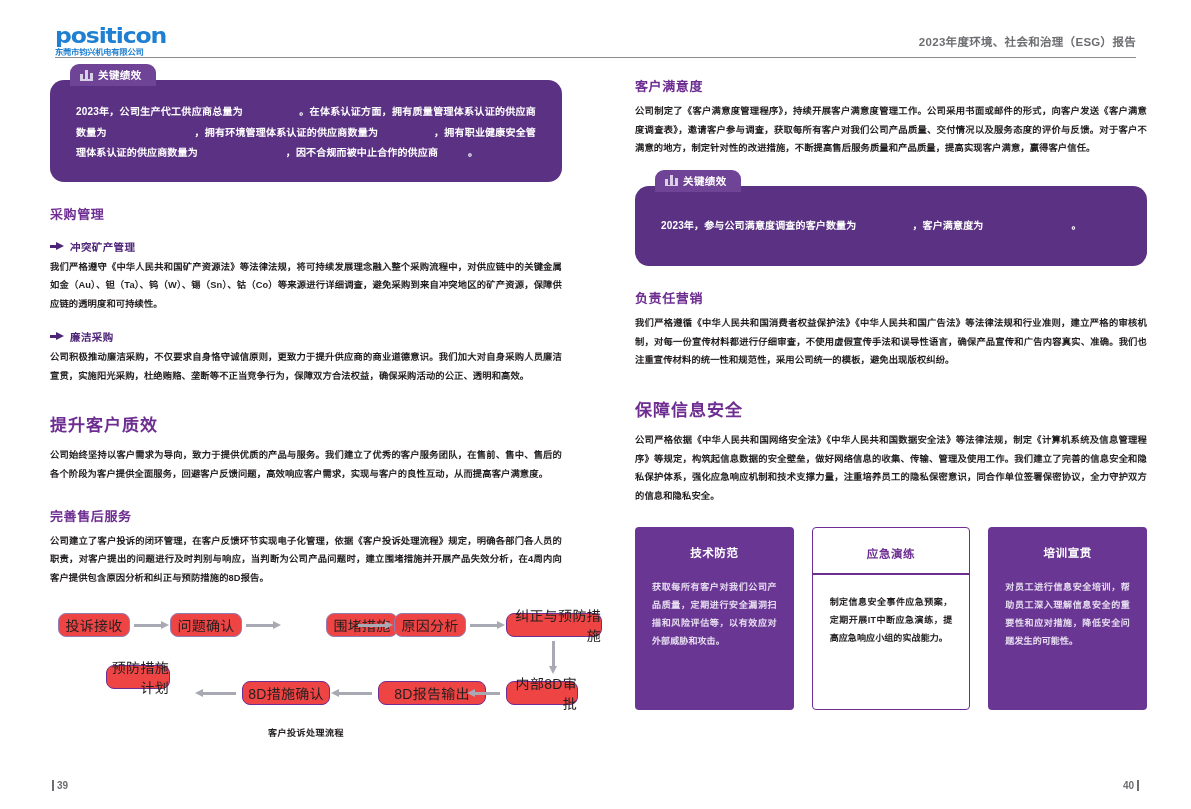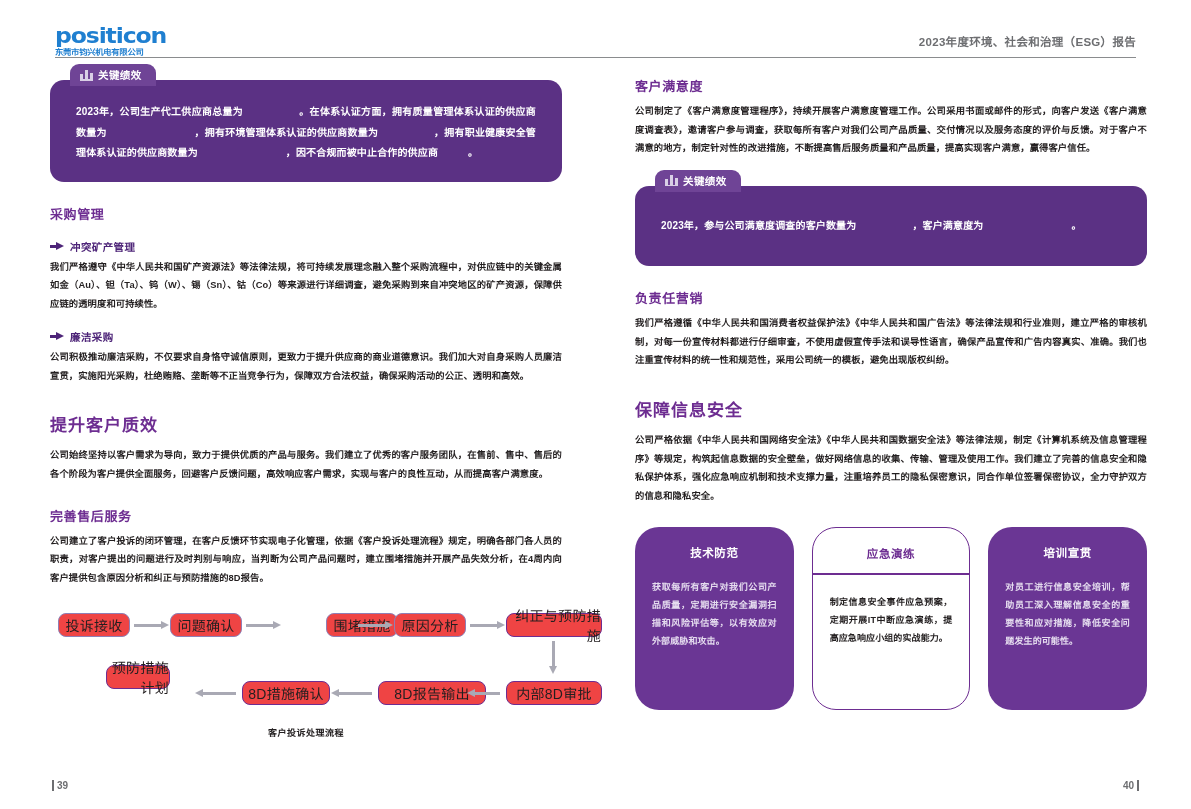--- a/index.html
+++ b/index.html
@@ -161,21 +161,21 @@
   .flow-caption{
     position:absolute;left:0;right:0;bottom:-18px;text-align:center;
     font-size:9px;font-weight:bold;color:#231f20;letter-spacing:0.5px;
   }
 
   
   .cards{
     display:flex;gap:18px;margin-top:22px;
   }
   .card{
-    width:160px;height:183px;border-radius:24px;
+    width:160px;height:183px;border-radius:4px;
     box-sizing:border-box;
     display:flex;flex-direction:column;align-items:center;
   }
   .card.filled{background:#6a3694;}
   .card.outline{background:#ffffff;border:1.6px solid #6d2d91;}
   .card-title{
     font-size:11.5px;font-weight:bold;letter-spacing:0.6px;
     margin-top:17px;text-align:center;
   }
   .card.filled .card-title{color:#ffffff;}
@@ -257,21 +257,21 @@
       <div class="node" style="left:344px;top:4px;width:72px;">原因分析</div>
       <div class="node strong" style="left:456px;top:4px;width:96px;">纠正与预防措施</div>
 
       <div class="arrow-h" style="left:84px;top:15px;width:28px;"></div>
       <div class="arrow-h" style="left:196px;top:15px;width:28px;"></div>
       <div class="arrow-h" style="left:308px;top:15px;width:28px;"></div>
       <div class="arrow-h" style="left:420px;top:15px;width:28px;"></div>
 
       <div class="arrow-v" style="left:502px;top:32px;height:26px;"></div>
 
-      <div class="node strong" style="left:456px;top:72px;width:96px;">内部8D审批</div>
+      <div class="node strong" style="left:456px;top:72px;width:72px;">内部8D审批</div>
       <div class="node strong" style="left:328px;top:72px;width:108px;">8D报告输出</div>
       <div class="node strong" style="left:192px;top:72px;width:88px;">8D措施确认</div>
       <div class="node strong" style="left:56px;top:56px;width:64px;">预防措施计划</div>
 
       <div class="arrow-h left" style="left:424px;top:83px;width:26px;"></div>
       <div class="arrow-h left" style="left:288px;top:83px;width:34px;"></div>
       <div class="arrow-h left" style="left:152px;top:83px;width:34px;"></div>
 
       <div class="flow-caption">客户投诉处理流程</div>
     </div>

